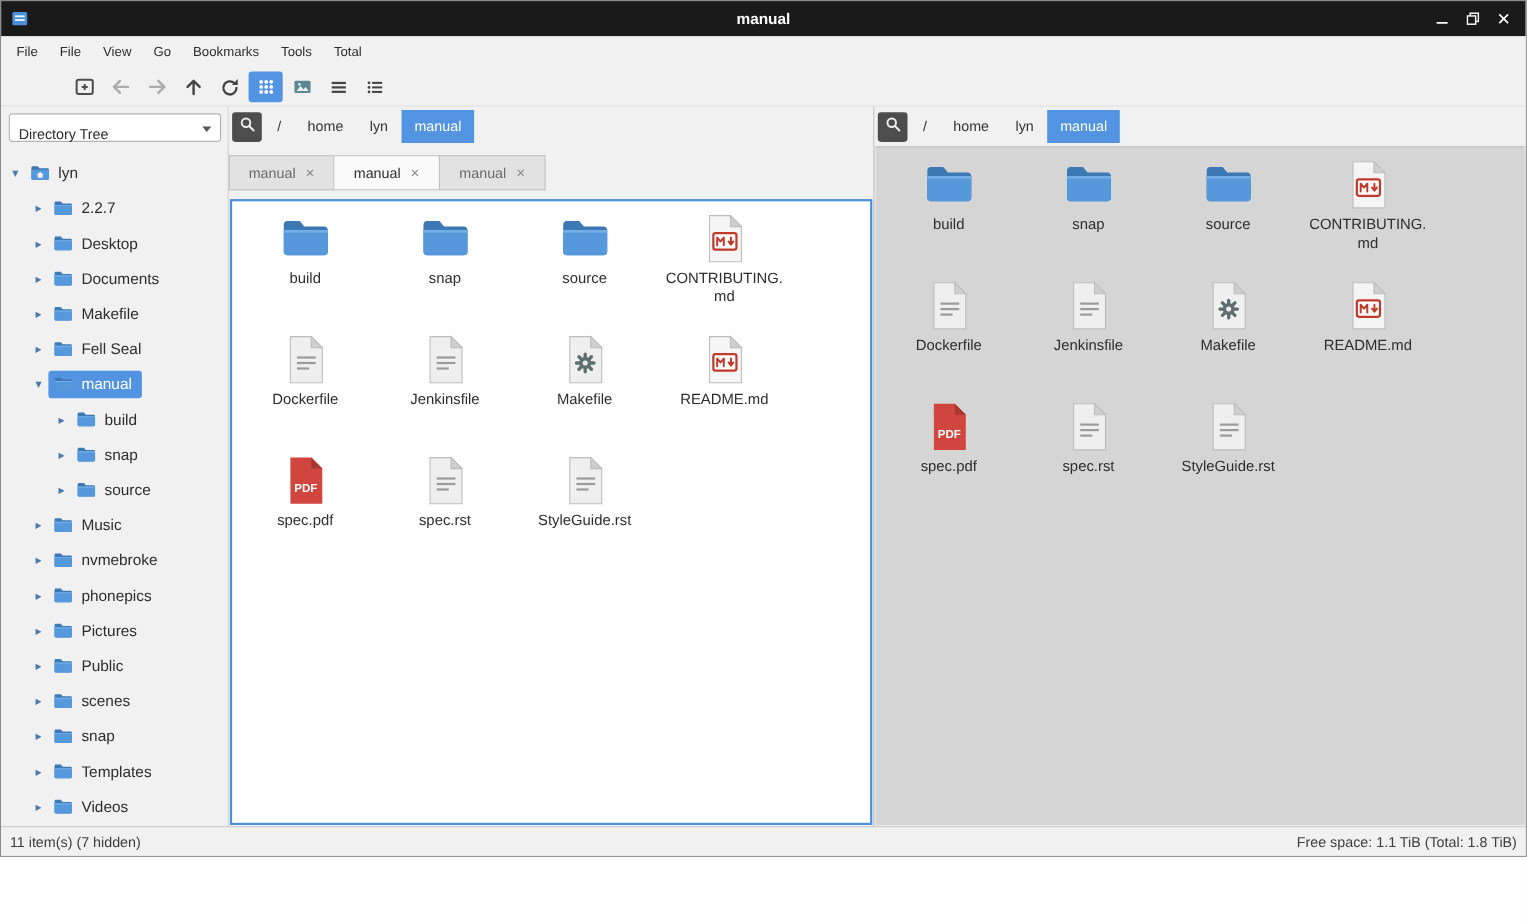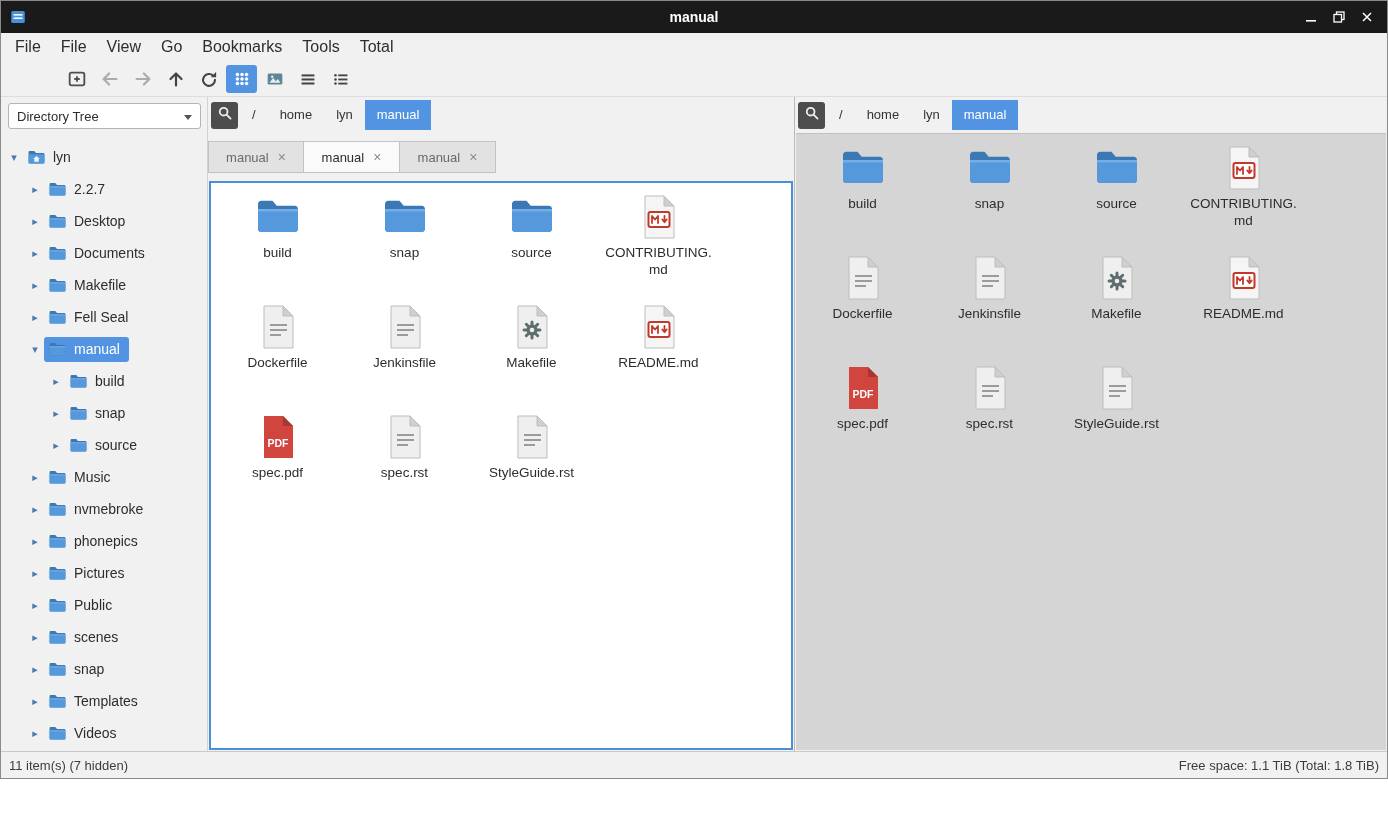--- a/index.html
+++ b/index.html
@@ -8,33 +8,33 @@
 
   
   .titlebar { position:absolute; top:0; left:0; right:0; height:32px; background:#1a1a1a; display:flex; align-items:center; }
   .win-icon { margin-left:8px; display:inline-flex; }
   .title { position:absolute; left:0; right:0; text-align:center; color:#fff; font-size:14px; font-weight:bold; pointer-events:none; }
   .controls { position:absolute; right:6px; top:0; height:32px; display:flex; align-items:center; }
   .wbtn { width:28px; height:28px; display:inline-flex; align-items:center; justify-content:center; }
 
   
   .menubar { position:absolute; top:32px; left:0; right:0; height:28px; background:#f1f1f1; display:flex; align-items:stretch; padding-left:4px; }
-  .menu-item { padding:0 10px; line-height:28px; font-size:16px; color:#2d2d2d; cursor:default; }
+  .menu-item { padding:0 10px; line-height:28px; font-size:12px; color:#2d2d2d; cursor:default; }
 
   
   .toolbar { position:absolute; top:60px; left:0; right:0; height:36px; background:#f1f1f1; border-bottom:1px solid #dddddd; display:flex; align-items:center; padding-left:60px; }
   .tool-btn { width:31px; height:28px; display:inline-flex; align-items:center; justify-content:center; margin-right:2px; border-radius:3px; }
   .tool-btn.active { background:#5294e2; }
   .ticon { display:inline-flex; }
 
   .main { position:absolute; top:96px; left:0; right:0; bottom:27px; }
 
   
   .sidebar { position:absolute; top:0; left:0; width:207px; bottom:0; background:#f1f1f1; border-right:1px solid #d2d2d2; overflow:hidden; }
-  .combo { margin:6px 6px 6px 7px; height:26px; background:#ffffff; border:1px solid #b4b4b4; border-radius:3px; display:flex; align-items:center; padding:4px 8px; font-size:13px; color:#2d2d2d; position:relative; }
+  .combo { margin:6px 6px 6px 7px; height:26px; background:#ffffff; border:1px solid #b4b4b4; border-radius:3px; display:flex; padding:10px 8px; font-size:13px; color:#2d2d2d; position:relative; }
   .combo-arrow { position:absolute; right:8px; top:11px; width:0; height:0; border-left:4px solid transparent; border-right:4px solid transparent; border-top:5px solid #555; }
   .tree { padding-top:6px; }
   .tree-row { height:32px; display:flex; align-items:center; font-size:14px; color:#2d2d2d; white-space:nowrap; }
   .tree-arrow { width:14px; text-align:center; font-size:11px; color:#4a7aaa; margin-right:2px; flex:0 0 auto; }
   .tree-hl { display:inline-flex; align-items:center; padding:3px 9px 3px 4px; border-radius:3px; }
   .tree-hl.selected { background:#5294e2; color:#ffffff; }
   .tree-ficon { display:inline-flex; margin-right:7px; }
   .tree-label { line-height:1; }
 
   

